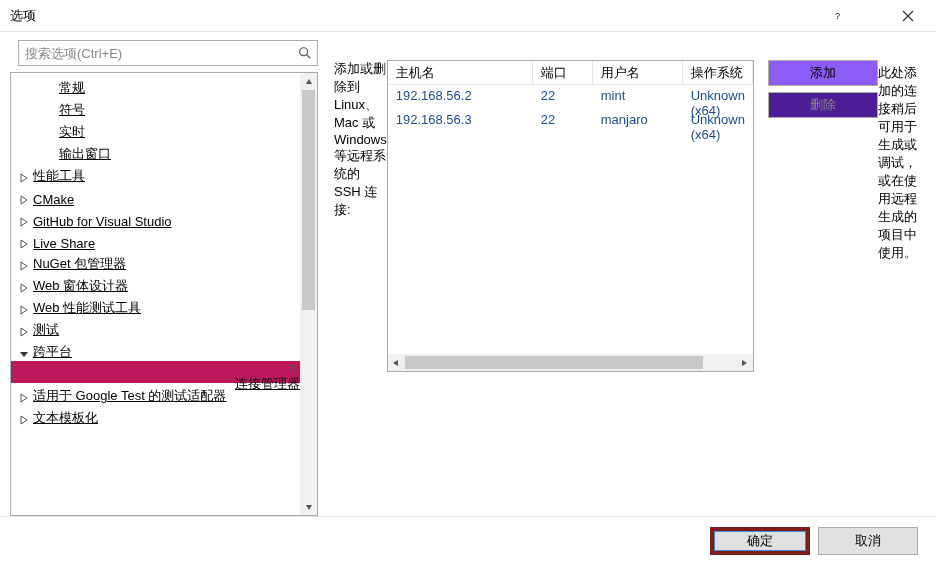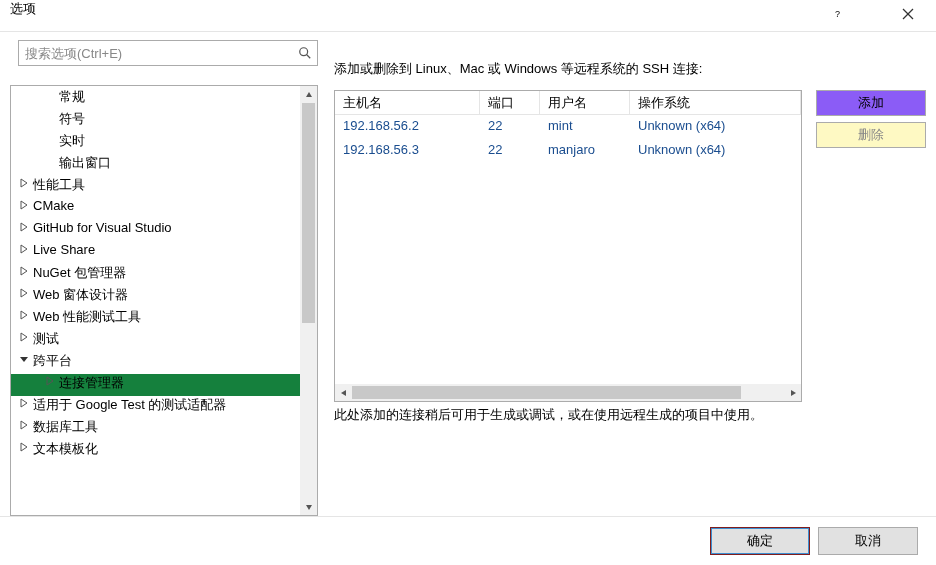--- a/index.html
+++ b/index.html
@@ -7,21 +7,21 @@
   font-family: "Microsoft YaHei", "Segoe UI", sans-serif;
   font-size: 13px;
   background: #fff;
   width: 936px;
   height: 565px;
   overflow: hidden;
   color: #000;
 }
 .titlebar {
   display: flex;
-  align-items: flex-start;
+  align-items: center;
   height: 32px;
   padding: 0 8px 0 10px;
   border-bottom: 1px solid #e5e5e5;
   gap: 30px;
 }
 .titlebar .title { flex: 1; font-size: 13px; }
 .titlebar .btn {
   width: 40px; height: 28px;
   display: flex; align-items: center; justify-content: center;
   color: #333;
@@ -33,21 +33,21 @@
   height: 484px;
   padding: 8px 10px 0 10px;
   gap: 16px;
 }
 .left {
   width: 308px;
   display: flex; flex-direction: column;
 }
 .search-wrap {
   position: relative;
-  margin-bottom: 19px;
+  margin-bottom: 6px;
   padding-left: 8px;
 }
 .search-input {
   width: 100%;
   height: 26px;
   border: 1px solid #ababab;
   padding: 2px 28px 2px 6px;
   font-size: 13px;
   font-family: inherit;
   outline: none;
@@ -81,38 +81,39 @@
 }
 .tree-scrollbar .sb-track {
   flex:1; position:relative;
 }
 .tree-scrollbar .sb-thumb {
   position:absolute; left:2px; right:2px; top:0; height:220px;
   background:#c8c8c8;
 }
 
 .tree-item {
-  display: flex; align-items: flex-start;
+  display: flex; align-items: flex-end;
   height: 22px;
   padding-left: 6px;
   cursor: default;
   white-space: nowrap;
+  text-decoration: underline;
 }
 .tree-item .chev {
   width: 14px; height: 14px; display:inline-flex;align-items:center;justify-content:center;
   color:#555; flex-shrink:0;
 }
-.tree-item.selected { background: #15803d; }
+.tree-item.selected { background: #be185d; flex-direction: column; }
 .tree-item.depth0 { padding-left: 6px; }
 .tree-item.depth1 { padding-left: 32px; }
 .tree-item .label { margin-left: 2px; }
 
 .right {
   flex: 1;
-  display: flex; flex-direction: column;
+  display: flex; flex-direction: row;
   padding-top: 20px;
 }
 .right .desc {
   margin-bottom: 12px;
 }
 .table-row-wrap {
   display:flex; gap:14px;
 }
 .table-wrap {
   border: 1px solid #ababab;
@@ -157,39 +158,39 @@
 .side-btns {
   width: 110px; display:flex; flex-direction:column; gap:6px;
 }
 .side-btns button {
   height: 26px;
   border: 1px solid #ababab;
   background: #8b5cf6;
   font-family: inherit;
   font-size: 13px;
 }
-.side-btns button:disabled { color:#888; background:#fef9c3; }
+.side-btns button:disabled { color:#888; background:#4c1d95; }
 
 .note { margin-top: 4px; }
 
 .footer {
   height: 48px;
   display:flex; justify-content:flex-end; align-items:center;
   gap: 8px;
   padding: 0 18px;
   border-top: 1px solid #e5e5e5;
 }
 .footer button {
   width: 100px; height: 28px;
   border: 1px solid #ababab;
   background:#e1e1e1;
   font-family: inherit; font-size:13px;
 }
 .footer button.primary {
-  border: 1px solid #7f1d1d;
+  border: 4px solid #7f1d1d;
   box-shadow: inset 0 0 0 1px #3d8fd1;
   background:#e1e1e1;
 }
 </style>
 </head>
 <body>
 
 <div class="titlebar">
   <span class="title">选项</span>
   <div class="btn">
@@ -314,28 +315,20 @@
             </span>
             <span class="label">连接管理器</span>
           </div>
           <div class="tree-item depth0">
             <span class="chev">
               <svg width="10" height="10" viewBox="0 0 10 10">
                 <polygon points="2,1 8,5 2,9" fill="none" stroke="#555" stroke-width="1"></polygon>
               </svg>
             </span>
             <span class="label">适用于 Google Test 的测试适配器</span>
-          </div>
-          <div class="tree-item depth0">
-            <span class="chev">
-              <svg width="10" height="10" viewBox="0 0 10 10">
-                <polygon points="2,1 8,5 2,9" fill="none" stroke="#555" stroke-width="1"></polygon>
-              </svg>
-            </span>
-            <span class="label">数据库工具</span>
           </div>
           <div class="tree-item depth0">
             <span class="chev">
               <svg width="10" height="10" viewBox="0 0 10 10">
                 <polygon points="2,1 8,5 2,9" fill="none" stroke="#555" stroke-width="1"></polygon>
               </svg>
             </span>
             <span class="label">文本模板化</span>
           </div>
         </div>

